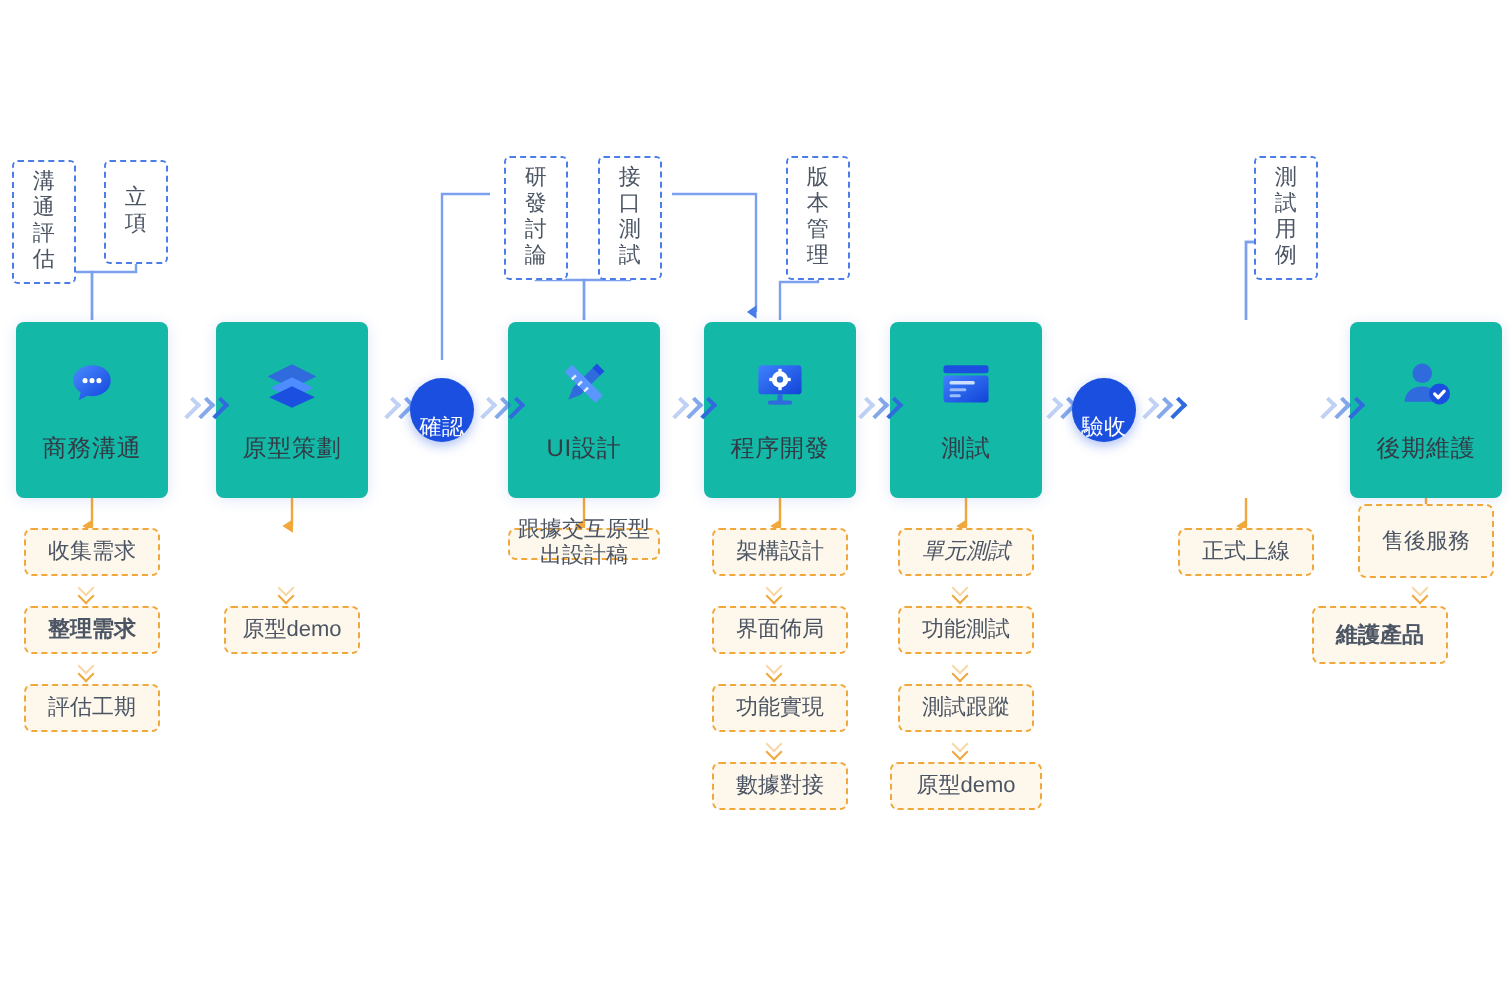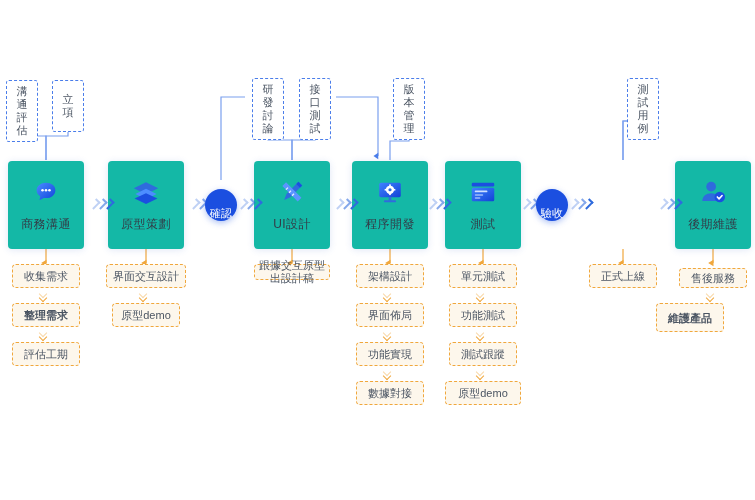--- a/index.html
+++ b/index.html
@@ -329,23 +329,20 @@
       <span>整理需求</span>
     </div>
   <div class="ochev" style="left:40px;top:330px;">
       <i></i>
       <i></i>
     </div>
   <div class="task" style="left:12px;top:342px;width:68px;height:24px;">
       <span>評估工期</span>
     </div>
 
-  <div class="task" style="left:106px;top:264px;width:80px;height:24px;">
-      <span>界面交互設計</span>
-    </div>
   <div class="ochev" style="left:140px;top:291px;">
       <i></i>
       <i></i>
     </div>
   <div class="task" style="left:112px;top:303px;width:68px;height:24px;">
       <span>原型demo</span>
     </div>
 
   <div class="task two" style="left:254px;top:264px;width:76px;height:16px;">
       <span>跟據交互原型出設計稿</span>
@@ -369,21 +366,21 @@
       <span>功能實現</span>
     </div>
   <div class="ochev" style="left:384px;top:369px;">
       <i></i>
       <i></i>
     </div>
   <div class="task" style="left:356px;top:381px;width:68px;height:24px;">
       <span>數據對接</span>
     </div>
 
-  <div class="task" style="left:449px;top:264px;width:68px;height:24px;">
+  <div class="task" style="left:449px;top:264px;width:68px;height:24px;font-style:italic;">
       <span>單元測試</span>
     </div>
   <div class="ochev" style="left:477px;top:291px;">
       <i></i>
       <i></i>
     </div>
   <div class="task" style="left:449px;top:303px;width:68px;height:24px;">
       <span>功能測試</span>
     </div>
   <div class="ochev" style="left:477px;top:330px;">
@@ -398,21 +395,21 @@
       <i></i>
     </div>
   <div class="task" style="left:445px;top:381px;width:76px;height:24px;">
       <span>原型demo</span>
     </div>
 
   <div class="task" style="left:589px;top:264px;width:68px;height:24px;">
       <span>正式上線</span>
     </div>
 
-  <div class="task" style="left:679px;top:268px;width:68px;height:20px;">
+  <div class="task" style="left:679px;top:252px;width:68px;height:37px;">
       <span>售後服務</span>
     </div>
   <div class="ochev" style="left:707px;top:291px;">
       <i></i>
       <i></i>
     </div>
   <div class="task" style="left:656px;top:303px;width:68px;height:29px;font-weight:bold;">
       <span>維護產品</span>
     </div>
 

